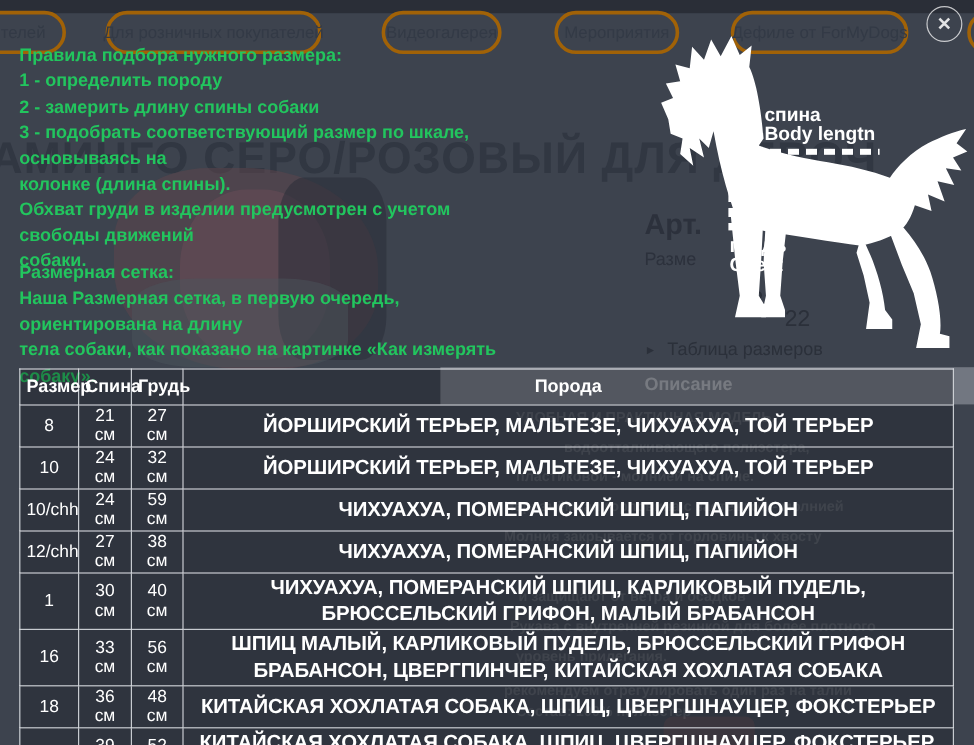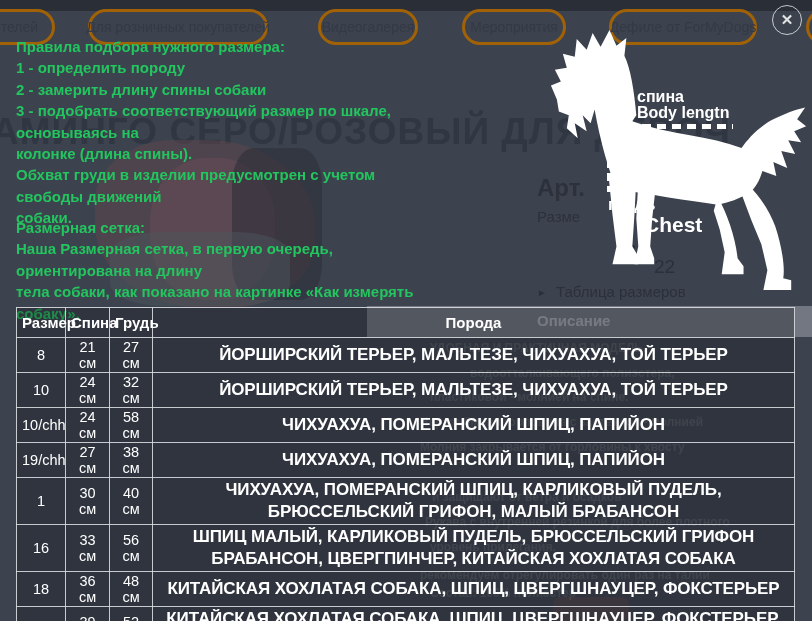--- a/index.html
+++ b/index.html
@@ -51,21 +51,21 @@
     background:repeating-linear-gradient(to right, #fff 0 9px, transparent 9px 15px);
   }
   .dash-v {
     position:absolute; left:607px; top:134px; width:5px; height:58px; z-index:3;
     background:repeating-linear-gradient(to bottom, #fff 0 8px, transparent 8px 13px);
   }
   .diag-label { position:absolute; color:#fff; font-weight:bold; z-index:3; white-space:nowrap; }
   .l-spina-ru { left:637px; top:88px;  font-size:16px; }
   .l-spina-en { left:637px; top:104px; font-size:16px; }
   .l-grud-ru  { left:608px; top:195px; font-size:17px; }
-  .l-grud-en  { left:644px; top:213px; font-size:21px; }
+  .l-grud-en  { left:608px; top:213px; font-size:16px; }
   .close-btn {
     position:absolute; left:772px; top:5px; width:30px; height:30px; border-radius:50%;
     border:1.5px solid rgba(255,255,255,.72); box-sizing:border-box; z-index:4;
     display:flex; align-items:center; justify-content:center; cursor:pointer;
     color:rgba(255,255,255,.85); font-size:15px; font-weight:bold;
   }
   
   table.size-table {
     position:absolute; left:16px; top:307px; width:779px; z-index:2;
     border-collapse:collapse; table-layout:fixed;
@@ -195,25 +195,25 @@
         </tr>
         <tr style="height: 25px;">
           <td class="c-num">10</td>
           <td class="c-num">24 см</td>
           <td class="c-num">32 см</td>
           <td class="c-breeds">ЙОРШИРСКИЙ ТЕРЬЕР, МАЛЬТЕЗЕ, ЧИХУАХУА, ТОЙ ТЕРЬЕР</td>
         </tr>
         <tr style="height: 21px;">
           <td class="c-num">10/chh</td>
           <td class="c-num">24 см</td>
-          <td class="c-num">58 см</td>
+          <td class="c-num">59 см</td>
           <td class="c-breeds">ЧИХУАХУА, ПОМЕРАНСКИЙ ШПИЦ, ПАПИЙОН</td>
         </tr>
         <tr style="height: 22px;">
-          <td class="c-num">19/chh</td>
+          <td class="c-num">12/chh</td>
           <td class="c-num">27 см</td>
           <td class="c-num">38 см</td>
           <td class="c-breeds">ЧИХУАХУА, ПОМЕРАНСКИЙ ШПИЦ, ПАПИЙОН</td>
         </tr>
         <tr style="height: 22px;">
           <td class="c-num">1</td>
           <td class="c-num">30 см</td>
           <td class="c-num">40 см</td>
           <td class="c-breeds">ЧИХУАХУА, ПОМЕРАНСКИЙ ШПИЦ, КАРЛИКОВЫЙ ПУДЕЛЬ, БРЮССЕЛЬСКИЙ ГРИФОН, МАЛЫЙ БРАБАНСОН</td>
         </tr>

